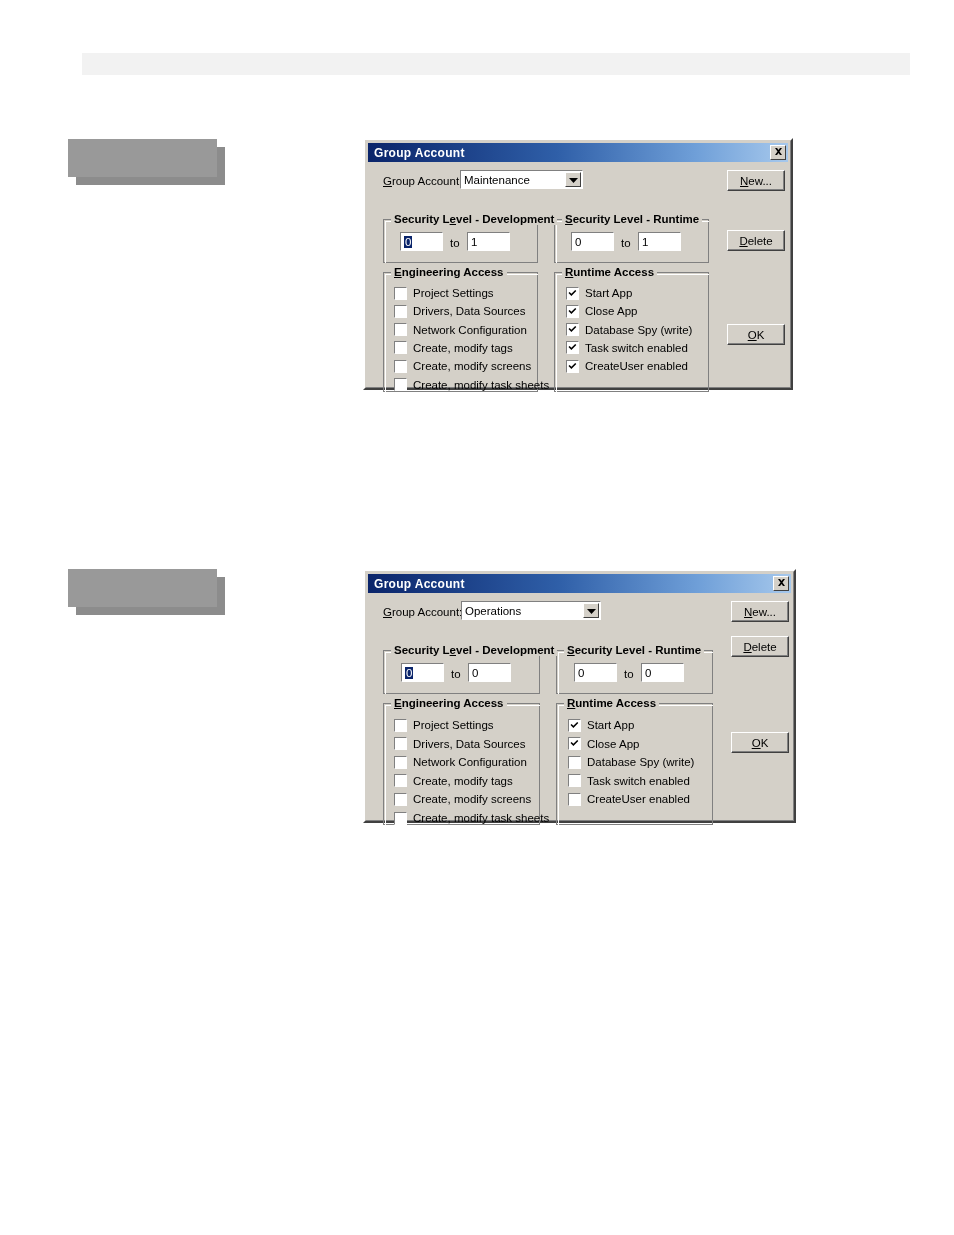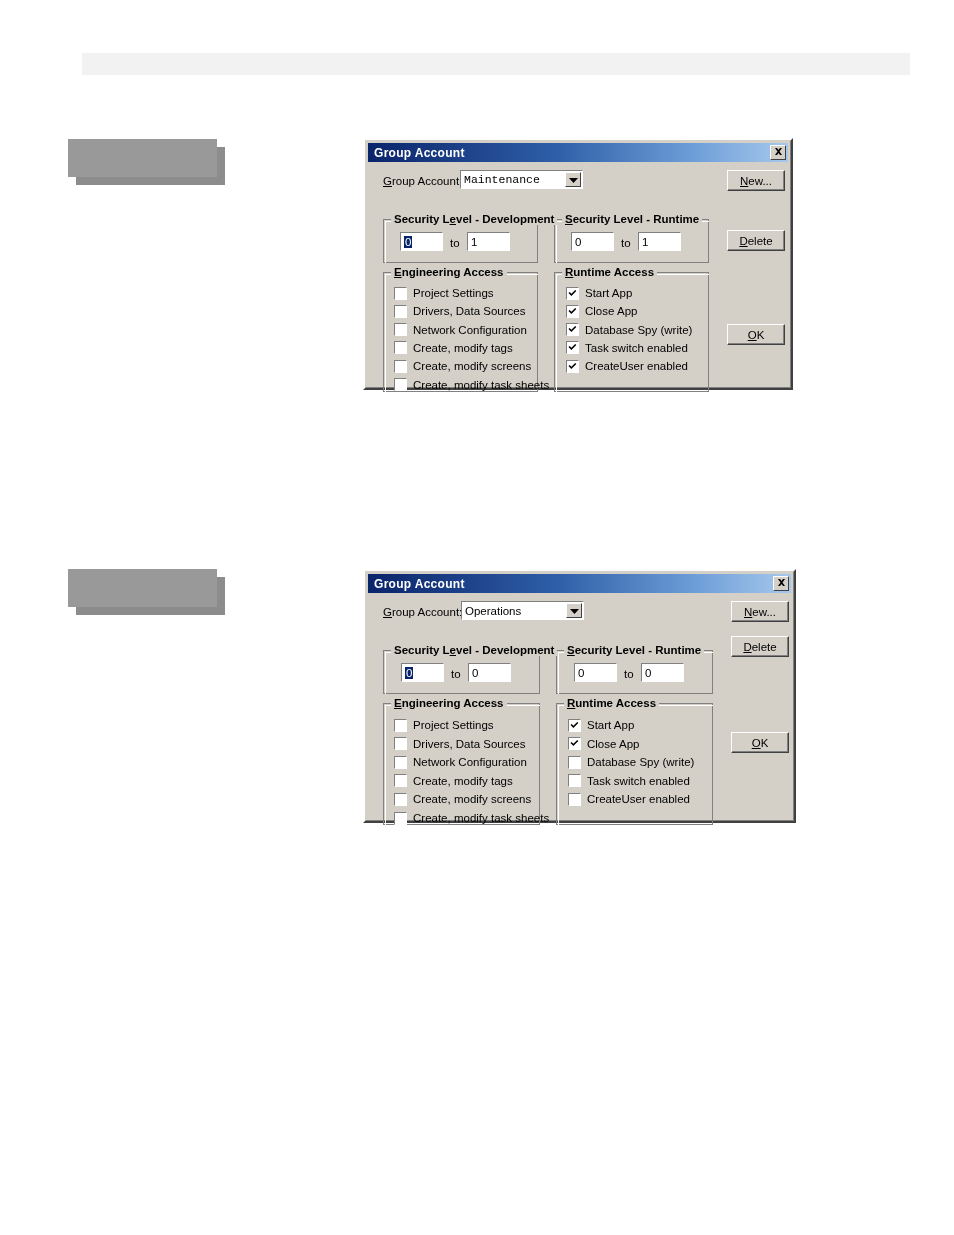--- a/index.html
+++ b/index.html
@@ -280,21 +280,21 @@
         <path d="M1 0 L3 0 L4.5 2 L6 0 L8 0 L5.5 3.4 L8 7 L6 7 L4.5 5 L3 7 L1 7 L3.5 3.4 Z" fill="#000"></path>
       </svg>
     </div>
   </div>
 
   <div class="dlg-body">
 
     <div class="lbl" style="left:15px; top:13px;">
       <u>G</u><span>roup Account:</span>
     </div>
-    <div class="combo" style="left:92px; top:8px; width:123px;font-family:Liberation Mono, monospace;">
+    <div class="combo" style="left:92px; top:8px; width:123px;">
       <span class="ctext">Maintenance</span>
       <span class="carrow">
         <svg width="9" height="5" viewBox="0 0 9 5">
           <path d="M0 0 L9 0 L4.5 5 Z" fill="#000"></path>
         </svg>
       </span>
     </div>
 
     <div class="groupbox" style="left:15px; top:57px; width:155px; height:44px;">
       <span class="groupbox-title"><span>Security L</span><u>e</u><span>vel - Development</span></span>
@@ -416,21 +416,21 @@
         <path d="M1 0 L3 0 L4.5 2 L6 0 L8 0 L5.5 3.4 L8 7 L6 7 L4.5 5 L3 7 L1 7 L3.5 3.4 Z" fill="#000"></path>
       </svg>
     </div>
   </div>
 
   <div class="dlg-body">
 
     <div class="lbl" style="left:15px; top:13px;">
       <u>G</u><span>roup Account:</span>
     </div>
-    <div class="combo" style="left:93px; top:8px; width:123px;">
+    <div class="combo" style="left:93px; top:8px; width:140px;">
       <span class="ctext">Operations</span>
       <span class="carrow">
         <svg width="9" height="5" viewBox="0 0 9 5">
           <path d="M0 0 L9 0 L4.5 5 Z" fill="#000"></path>
         </svg>
       </span>
     </div>
 
     <div class="groupbox" style="left:15px; top:57px; width:157px; height:44px;">
       <span class="groupbox-title"><span>Security L</span><u>e</u><span>vel - Development</span></span>

